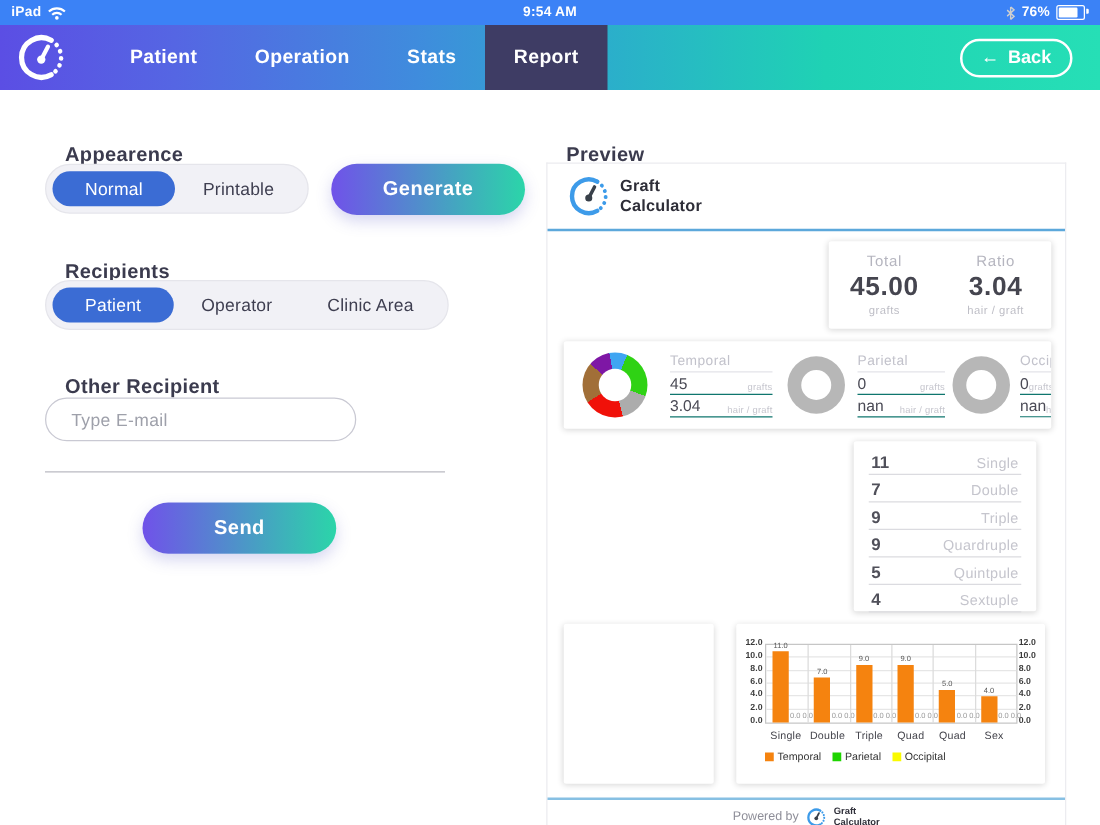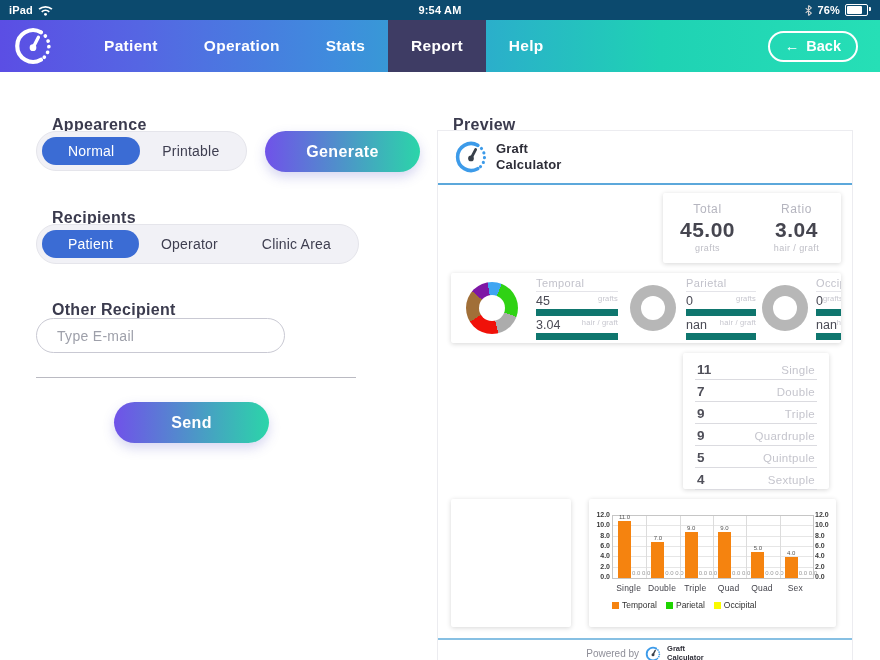--- a/index.html
+++ b/index.html
@@ -2,21 +2,21 @@
 <html><head>
 <meta charset="utf-8">
 <title>Graft Calculator</title>
 <style>
   html,body{margin:0;padding:0}
   body{width:880px;height:660px;overflow:hidden;position:relative;background:#fff;
        font-family:"Liberation Sans","DejaVu Sans",sans-serif;-webkit-font-smoothing:antialiased}
   #app{position:relative;width:880px;height:660px}
 
   
-  .statusbar{height:20px;background:#0c4a6e;color:#fff;display:flex;align-items:center;
+  .statusbar{height:20px;background:#3b82f6;color:#fff;display:flex;align-items:center;
              padding:0 9px;position:relative;font-size:11px;font-weight:700;letter-spacing:.2px}
   .sb-left{display:flex;align-items:center;gap:5px;z-index:1}
   .sb-time{position:absolute;left:0;right:0;text-align:center}
   .sb-right{margin-left:auto;display:flex;align-items:center;gap:5px;z-index:1}
   .batt{position:relative;width:21px;height:10px;border:1px solid #fff;border-radius:2px;display:inline-block;margin-right:3px}
   .batt i{position:absolute;left:1px;top:1px;bottom:1px;width:72%;background:#fff;border-radius:1px}
   .batt::after{content:'';position:absolute;right:-4px;top:2px;width:2px;height:4px;background:#fff;border-radius:0 1px 1px 0}
 
   
   .navbar{position:relative;height:52px;display:flex;align-items:stretch;
@@ -84,21 +84,21 @@
   .donut{width:52px;height:52px;border-radius:50%;position:relative;flex:none}
   .donut.gray{width:46px;height:46px;background:#B7B7B7}
   .hole{position:absolute;border-radius:50%;background:#fff}
   .donut.main .hole{inset:13px}
   .donut.gray .hole{inset:11px}
   .region-blk{display:flex;flex-direction:column;justify-content:center}
   .rb0{width:82px;margin-left:18px}
   .rb1{width:70px;margin-left:10px}
   .rb2{flex:1;margin-left:8px;min-width:0;overflow:hidden}
   .rb-name{font-size:11px;color:#C2C2CB;letter-spacing:.4px;border-bottom:1px solid #E4E4E9;padding-bottom:2px;white-space:nowrap}
-  .rb-row{display:flex;justify-content:space-between;align-items:flex-start;border-bottom:7px solid #0f766e;padding:2px 0 1px}
+  .rb-row{display:flex;justify-content:space-between;align-items:flex-end;border-bottom:1px solid #0f766e;padding:2px 0 1px}
   .rb-val{font-size:12.5px;color:#4A4A55}
   .rb-unit{font-size:7.5px;color:#C6C6CE;white-space:nowrap;letter-spacing:.2px}
 
   .table-card{left:245px;top:222px;width:146px;height:136px;padding-top:5px;box-sizing:border-box}
   .tc-row{display:flex;justify-content:space-between;align-items:baseline;border-bottom:1px solid #DBDBE0;
           margin:0 12px;padding:4px 2px 2px}
   .tc-count{font-size:13.5px;font-weight:600;color:#50505A}
   .tc-label{font-size:11.5px;color:#C5C5CD;letter-spacing:.3px}
 
   .empty-card{left:13px;top:368px;width:120px;height:128px}
@@ -161,21 +161,20 @@
         <path d="M33.5 7.5 A19 19 0 0 1 33.5 40.5" fill="none" stroke="#fff" stroke-width="4.4" stroke-linecap="round" stroke-dasharray="0.1 6.8"></path>
         <circle cx="24" cy="26" r="4" fill="#fff"></circle>
         <path d="M24 26 L30.5 13.5" stroke="#fff" stroke-width="4" stroke-linecap="round"></path>
       </svg>
     </span>
     <div id="nav-tabs" class="nav-tabs">
         <div class="nav-tab">Patient</div>
         <div class="nav-tab">Operation</div>
         <div class="nav-tab">Stats</div>
         <div class="nav-tab active">Report</div>
-        <div class="nav-tab">Help</div>
       </div>
     <button class="back-btn">
       <span>←</span>
       <span>Back</span>
     </button>
   </nav>
 
   <main>
     <h2 class="hd hd-appearance">Appearence</h2>
     <div id="seg-appearance" class="seg seg-appearance">

